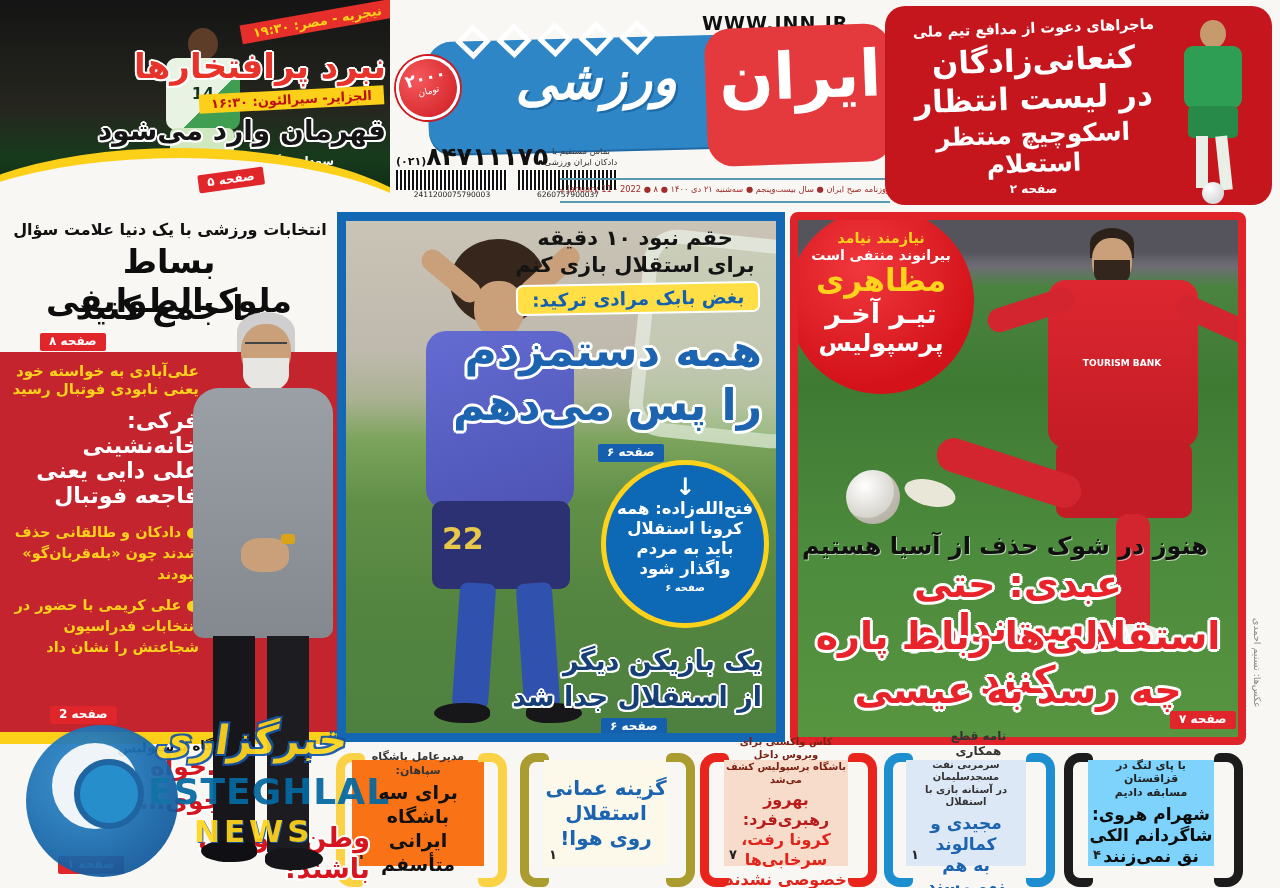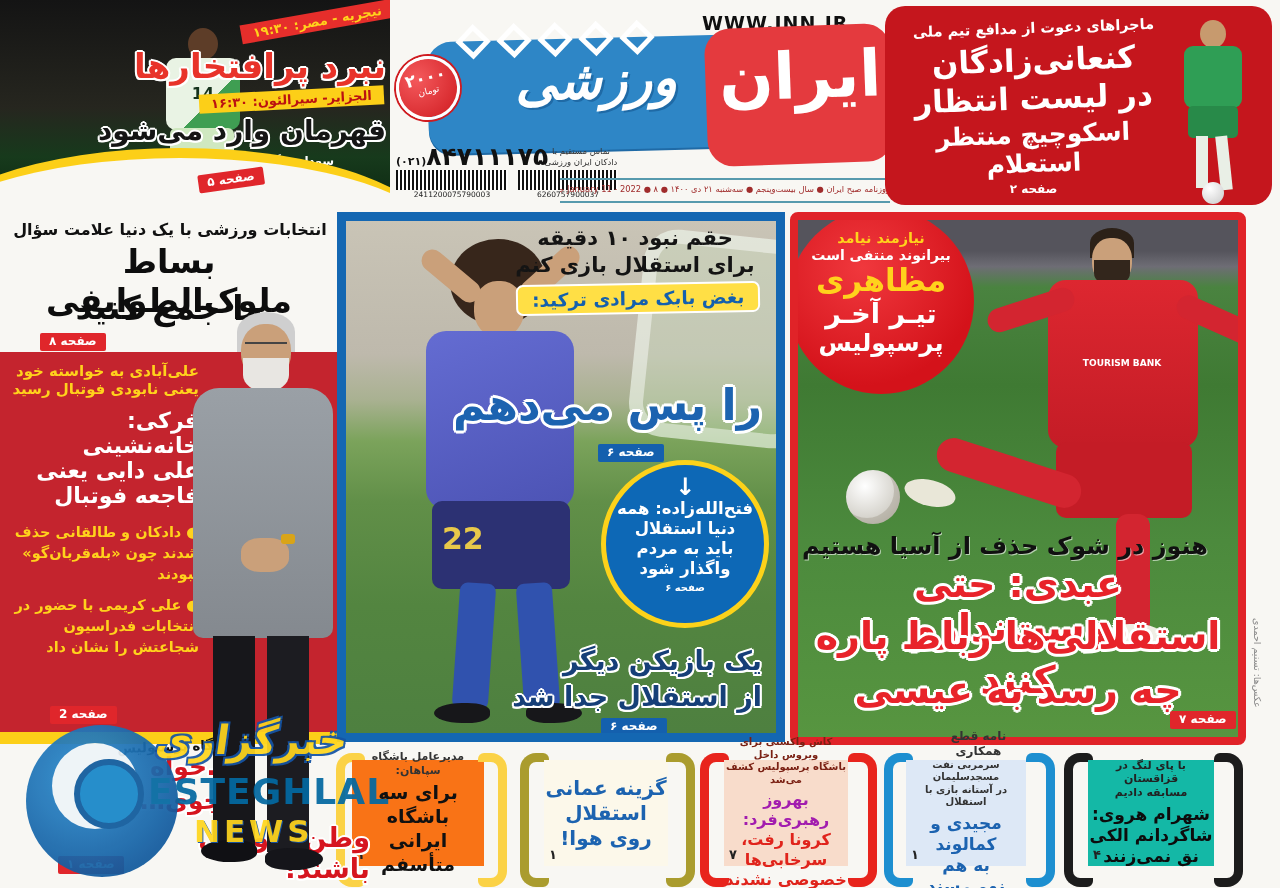--- a/index.html
+++ b/index.html
@@ -179,27 +179,28 @@
       <div class="abs" style="left:156px;top:354px;width:36px;height:126px;background:#3052ae;border-radius:8px;transform:rotate(-4deg);"></div>
       <div class="abs" style="left:70px;top:474px;width:56px;height:20px;border-radius:50% 40% 40% 50%;background:#17171a;"></div>
       <div class="abs" style="left:162px;top:474px;width:56px;height:20px;border-radius:40% 50% 50% 40%;background:#17171a;"></div>
     </div>
 
     <div class="abs b" style="right:16px;top:4px;width:250px;text-align:center;font-size:21px;color:#141414;line-height:1.3;">
       <div>حقم نبود ۱۰ دقیقه</div>
       <div>برای استقلال بازی کنم</div>
     </div>
     <div class="abs b" style="right:16px;top:62px;background:#ffdf45;border:2px solid #fff;border-radius:7px;color:#1460ae;font-size:18.5px;padding:3px 14px;transform:rotate(-1deg);">بغض بابک مرادی ترکید:</div>
+    <div class="abs b ow3" style="right:14px;top:104px;font-size:44px;color:#1c63b0;">همه دستمزدم</div>
     <div class="abs b ow3" style="right:14px;top:158px;font-size:44px;color:#1c63b0;">را پس می‌دهم</div>
     <div class="abs" style="left:252px;top:220px;"><span class="badge blue">صفحه ۶</span></div>
 
     <div class="cb-circle">
       <div class="b" style="font-size:24px;line-height:1;">↓</div>
       <div>فتح‌الله‌زاده: همه</div>
-      <div>دنیا استقلال</div>
+      <div>کرونا استقلال</div>
       <div>باید به مردم</div>
       <div>واگذار شود</div>
       <div style="font-size:10px;margin-top:2px;">صفحه ۶</div>
     </div>
 
     <div class="abs b ow2" style="right:14px;top:424px;font-size:27px;color:#163f78;">یک بازیکن دیگر</div>
     <div class="abs b ow2" style="right:14px;top:460px;font-size:27px;color:#163f78;">از استقلال جدا شد</div>
     <div class="abs" style="left:255px;top:494px;"><span class="badge blue">صفحه ۶</span></div>
   </div>
 
@@ -252,40 +253,40 @@
     <div class="b" style="font-size:20px;color:#1c63b0;">استقلال</div>
     <div class="b" style="font-size:20px;color:#1c63b0;">روی هوا!</div>
     <div class="pg">۱</div>
   </div>
   <div class="bk bk-r c-oli" style="left:666px;"></div>
 
   <div class="bk bk-l c-red" style="left:700px;"></div>
   <div class="bbox" style="left:724px;width:124px;background:#f8dccb;">
     <div class="b" style="font-size:10px;color:#7a2013;">کاش واکسنی برای ویروس داخل</div>
     <div class="b" style="font-size:10px;color:#7a2013;">باشگاه پرسپولیس کشف می‌شد</div>
-    <div class="b" style="font-size:16px;color:#a21caf;margin-top:4px;">بهروز رهبری‌فرد:</div>
+    <div class="b" style="font-size:16px;color:#b91c1c;margin-top:4px;">بهروز رهبری‌فرد:</div>
     <div class="b" style="font-size:16px;color:#e0241c;">کرونا رفت، سرخابی‌ها</div>
     <div class="b" style="font-size:16px;color:#e0241c;">خصوصی نشدند</div>
     <div class="pg">۷</div>
   </div>
   <div class="bk bk-r c-red" style="left:848px;"></div>
 
   <div class="bk bk-l c-blu" style="left:884px;"></div>
   <div class="bbox" style="left:906px;width:120px;background:#dde8f6;">
     <div class="b" style="font-size:12px;color:#333;margin-left:25px;">نامه قطع همکاری</div>
     <div class="b" style="font-size:10px;color:#333;">سرمربی نفت مسجدسلیمان</div>
     <div class="b" style="font-size:10px;color:#333;">در آستانه بازی با استقلال</div>
     <div class="b" style="font-size:17px;color:#1c63b0;margin-top:4px;">مجیدی و کمالوند</div>
     <div class="b" style="font-size:17px;color:#1c63b0;">به هم نمی‌رسند</div>
     <div class="pg">۱</div>
   </div>
   <div class="bk bk-r c-blu" style="left:1026px;"></div>
 
   <div class="bk bk-l c-blk" style="left:1064px;"></div>
-  <div class="bbox" style="left:1088px;width:126px;background:#14b8a6;">
+  <div class="bbox" style="left:1088px;width:126px;background:#7dd3fc;">
     <div class="b" style="font-size:11px;color:#222;">با پای لنگ در قزاقستان</div>
     <div class="b" style="font-size:11px;color:#222;">مسابقه دادیم</div>
     <div class="b" style="font-size:17px;color:#0d0d0d;margin-top:4px;">شهرام هروی:</div>
     <div class="b" style="font-size:17px;color:#0d0d0d;">شاگردانم الکی</div>
     <div class="b" style="font-size:17px;color:#0d0d0d;">نق نمی‌زنند</div>
     <div class="pg">۴</div>
   </div>
   <div class="bk bk-r c-blk" style="left:1214px;"></div>
 
   <div class="abs wm">

